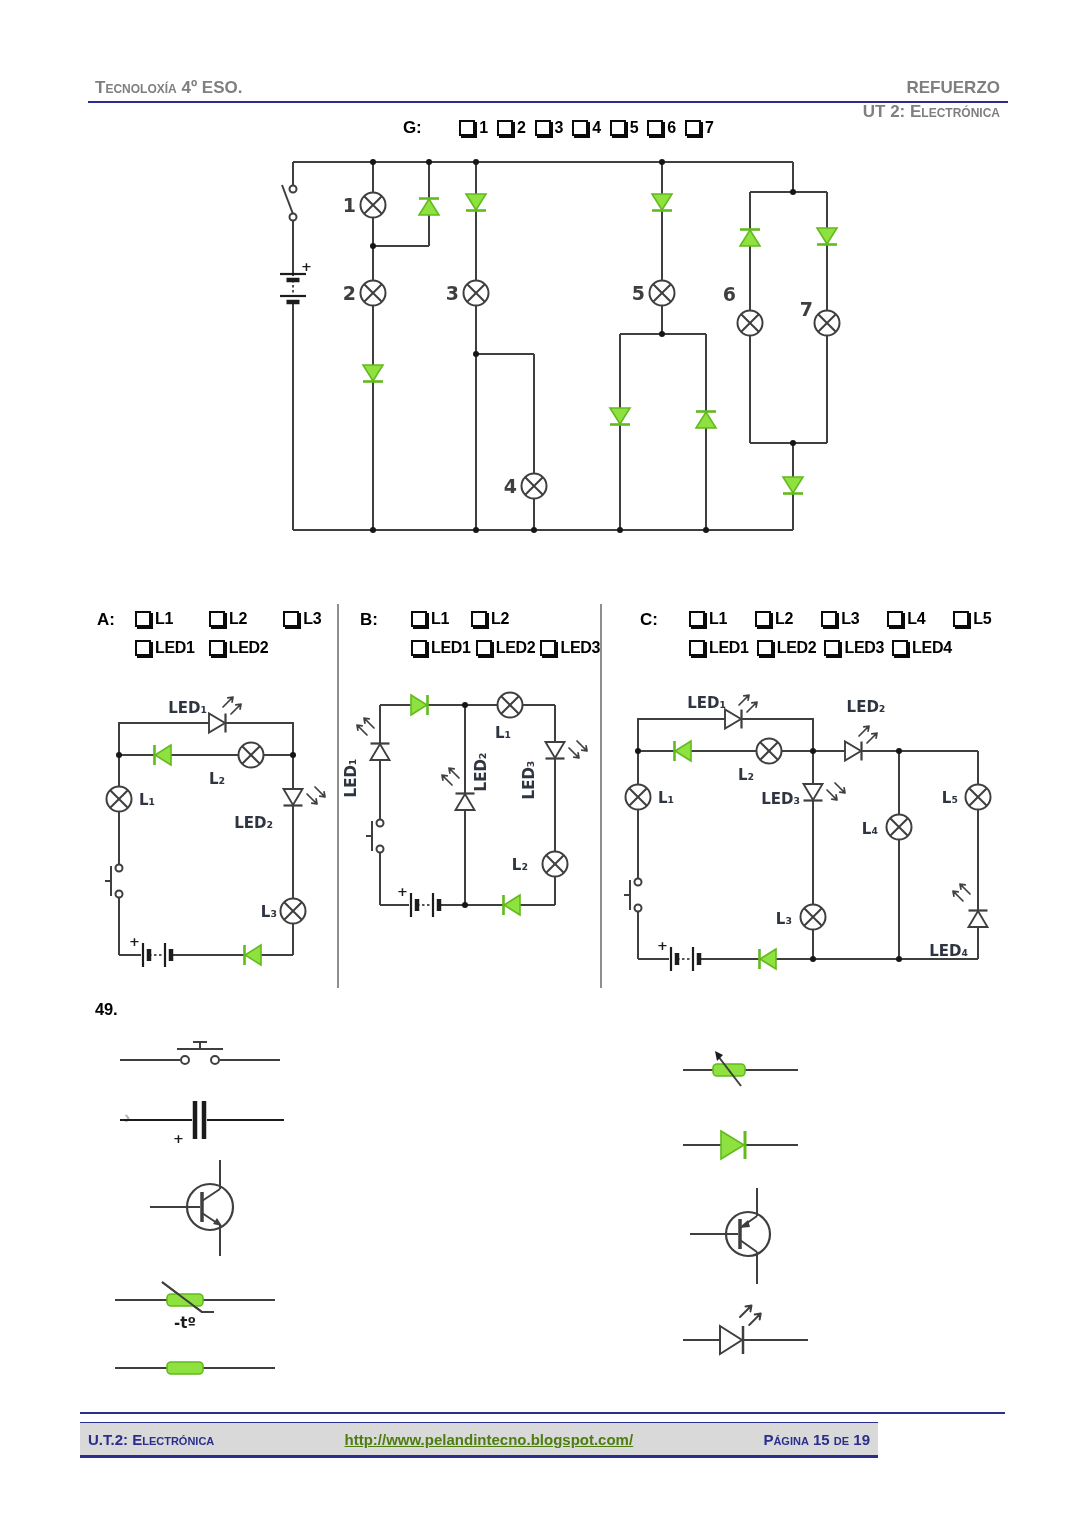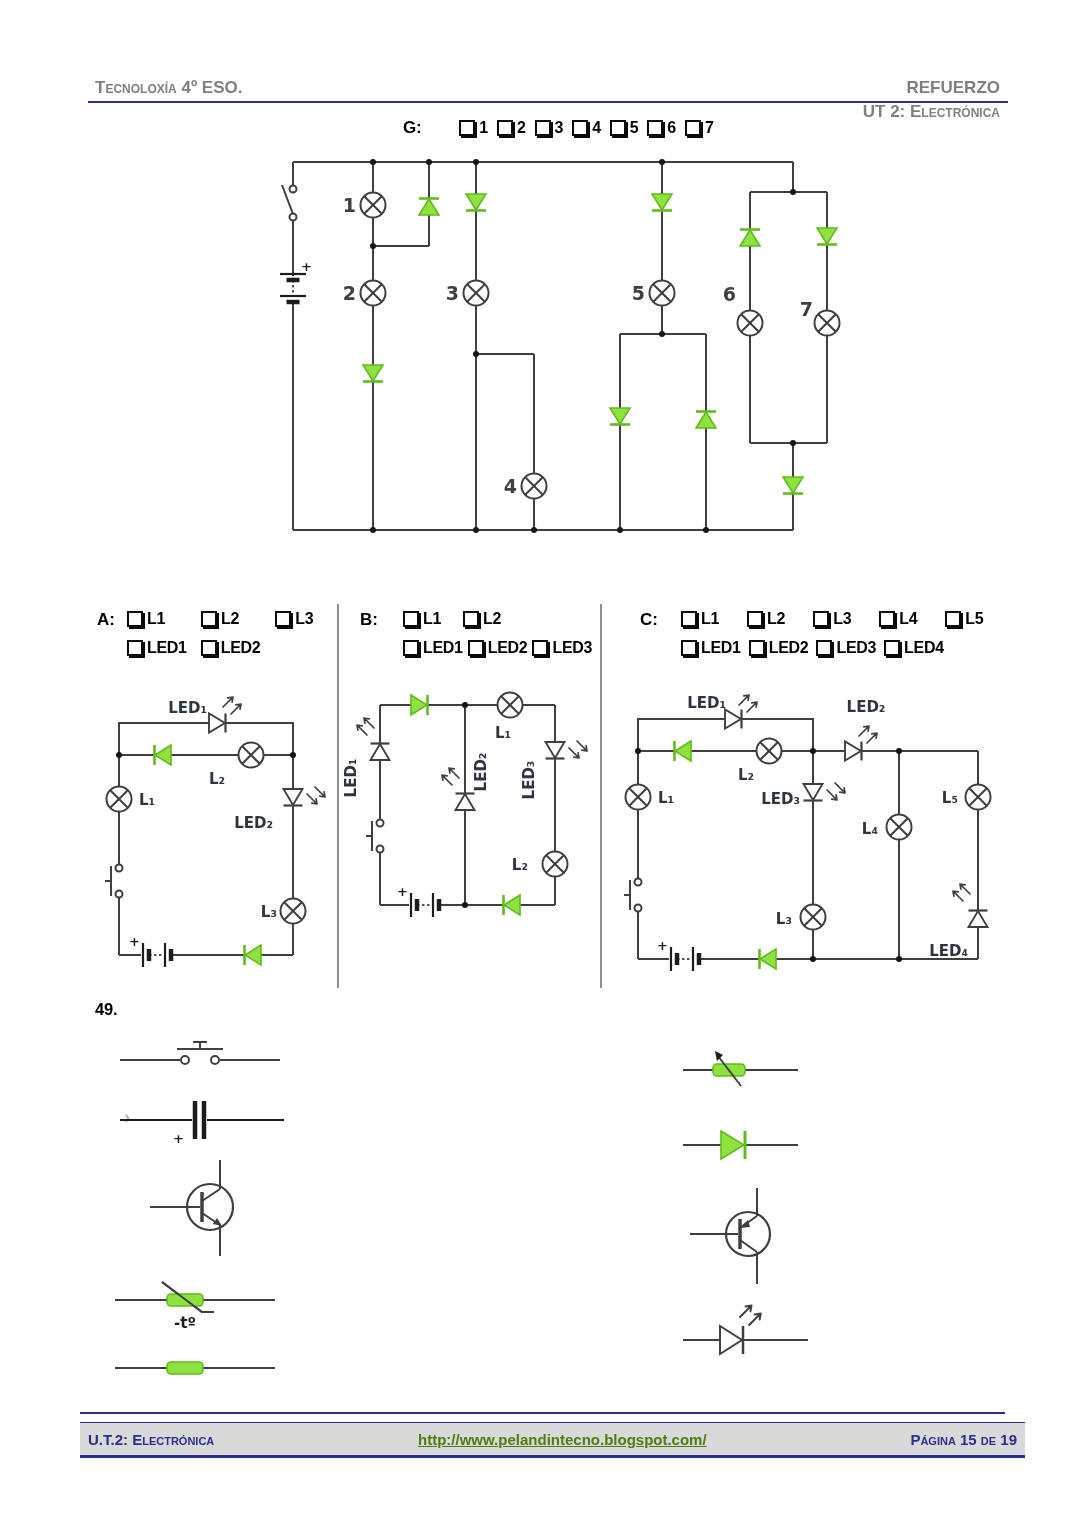--- a/index.html
+++ b/index.html
@@ -23,36 +23,36 @@
   .cb{width:12px;height:12px;border:2.5px solid #0a0a0a;box-shadow:2px 2px 0 #0a0a0a;
       background:#fff;display:inline-block;flex:none;margin-right:1px;}
   
   .q{position:absolute;left:95px;width:910px;font-size:16.5px;font-weight:700;
      letter-spacing:-0.2px;display:flex;}
   .qn{width:30px;flex:none;}
   
   .grp{position:absolute;display:flex;font-size:16px;}
   .grp-label{font-weight:700;font-size:17px;flex:none;}
   .grp-rows{display:flex;flex-direction:column;gap:11px;}
-  .row{display:flex;align-items:center;}
+  .row{display:flex;align-items:center;margin-left:8px;}
   .grp.a .grp-label{width:30px;} .grp.a .row.r1{gap:36px;} .grp.a .row.r2{gap:14px;}
   .grp.b .grp-label{width:43px;} .grp.b .row.r1{gap:22px;} .grp.b .row.r2{gap:5px;}
   .grp.c .grp-label{width:41px;} .grp.c .row.r1{gap:28px;} .grp.c .row.r2{gap:8px;}
   .vdiv{position:absolute;top:604px;height:384px;width:1.5px;background:#8e8e8e;}
   
   svg{position:absolute;overflow:visible;}
   svg text{font-family:"DejaVu Sans",sans-serif;}
   .clbl{font-size:15px;font-weight:700;fill:#2e3540;}
   .cnum{font-size:19px;font-weight:600;fill:#3f3f3f;}
   .plus{font-size:13px;font-weight:700;fill:#1c1c1c;}
   .therm-lbl{font-size:15px;font-weight:700;fill:#1c1c1c;}
   .stray{position:absolute;left:124px;top:1106px;color:#b5b5b5;font-size:19px;font-weight:700;}
   
   .foot-hair{position:absolute;left:80px;top:1412px;width:925px;border-top:2px solid #2b2e8c;}
-  .foot-bar{position:absolute;left:80px;top:1422px;width:945px;height:27px;background:#d9d9d9;
+  .foot-bar{position:absolute;left:80px;top:1422px;width:798px;height:27px;background:#d9d9d9;
             border-top:1.5px solid #2b2e8c;border-bottom:3px solid #2b2e8c;
             display:flex;align-items:center;justify-content:space-between;
             padding:16px 8px;box-sizing:border-box;font-size:15px;font-weight:700;color:#2b2e8c;}
   .foot-link{text-decoration:underline;color:#4d7c0f;cursor:pointer;font-variant:normal;}
 </style>
 </head>
 <body>
 
 <svg width="0" height="0" style="position:absolute" aria-hidden="true">
   <defs>

